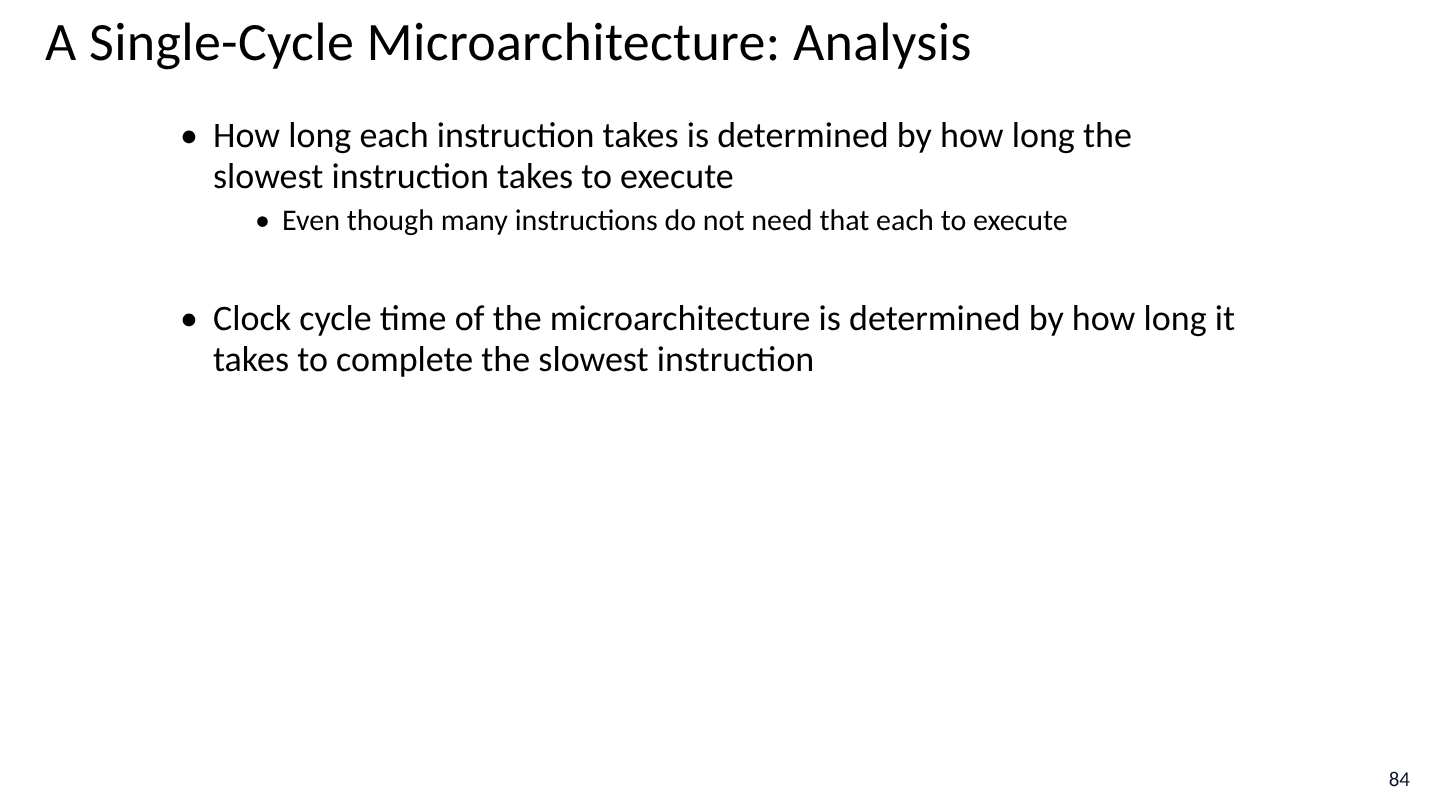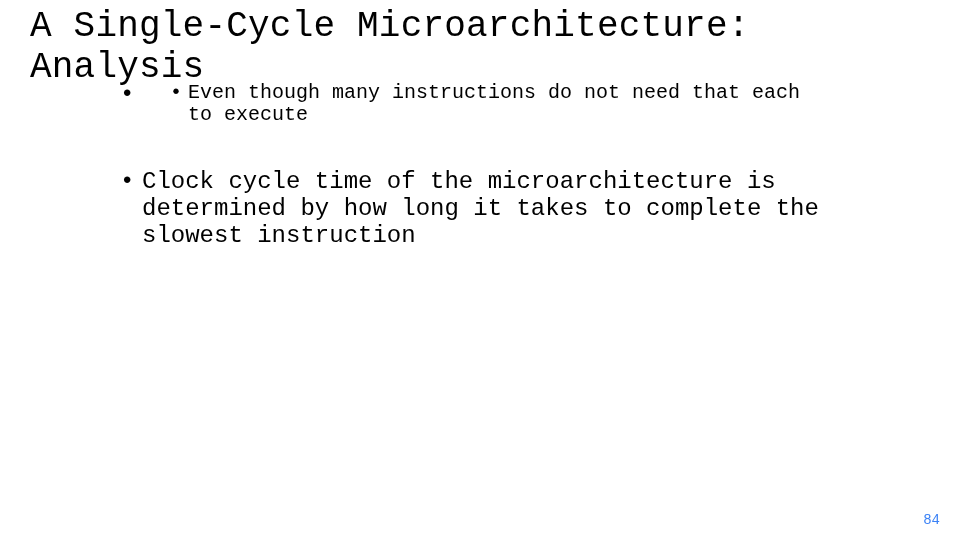--- a/index.html
+++ b/index.html
@@ -11,21 +11,20 @@
     font-family: Calibri, "Segoe UI", Arial, sans-serif;
     color: #000000;
     position: relative;
     overflow: hidden;
   }
   .slide {
     width: 960px;
     height: 540px;
     position: relative;
     box-sizing: border-box;
-    font-family: Liberation Mono, monospace;
   }
   .title {
     position: absolute;
     top: 6px;
     left: 30px;
     right: 30px;
     font-size: 36px;
     font-weight: 400;
     letter-spacing: 0.2px;
   }
@@ -70,33 +69,34 @@
     position: absolute;
     left: 0;
     top: 0;
     font-size: 20px;
   }
   .pagenum {
     position: absolute;
     right: 20px;
     bottom: 12px;
     font-size: 14px;
-    color: #3b82f6;
+    color: #0f172a;
   }
 </style>
 </head>
 <body>
 
 <div class="slide">
 
   <div class="title">A Single-Cycle Microarchitecture: Analysis</div>
 
   <div class="body">
     <ul class="level1">
       <li>
+        <span>How long each instruction takes is determined by how long the slowest instruction takes to execute</span>
         <ul class="level2">
           <li>
             <span>Even though many instructions do not need that each to execute</span>
           </li>
         </ul>
       </li>
       <li>
         <span>Clock cycle time of the microarchitecture is determined by how long it takes to complete the slowest instruction</span>
       </li>
     </ul>

